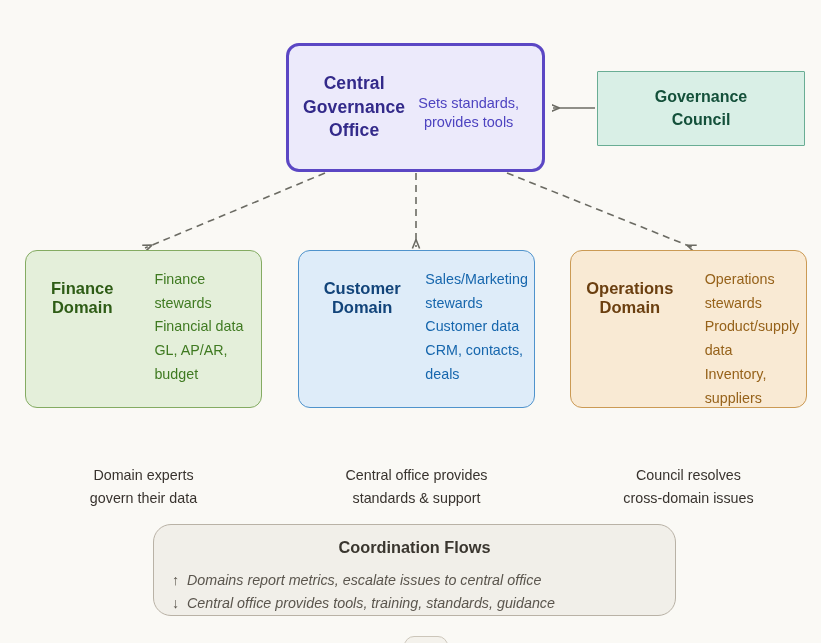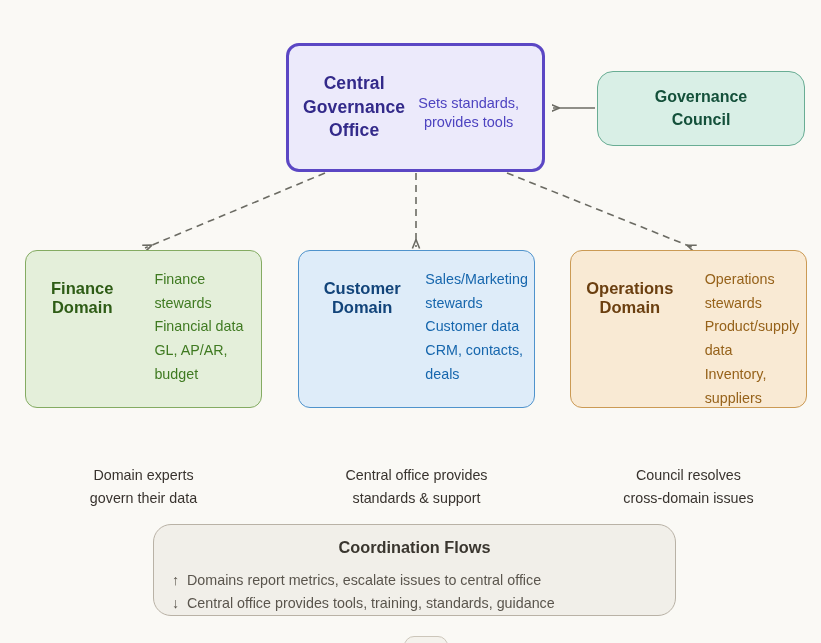--- a/index.html
+++ b/index.html
@@ -60,21 +60,21 @@
     text-align: center;
     line-height: 1.3;
   }
 
   
   #governance-council {
     left: 597px; top: 71px;
     width: 208px; height: 75px;
     background: #d9efe6;
     border: 1.4px solid #69ad94;
-    border-radius: 16px;
+    border-radius: 1px;
   }
   #governance-council .title {
     color: #14503a;
     font-size: 16px;
     font-weight: bold;
     text-align: center;
     line-height: 1.38;
   }
 
   
@@ -160,20 +160,21 @@
   }
   #coordination-flows .flow-lines {
     margin-top: 12px;
   }
   #coordination-flows .flow-lines div {
     color: #5a554d;
     font-size: 14.3px;
     line-height: 1.64;
     text-align: left;
     white-space: nowrap;
+    font-style: italic;
   }
   #coordination-flows .flow-lines .ar {
     display: inline-block;
     width: 15px;
   }
 
   
   #bottom-stub {
     position: absolute;
     left: 404px; top: 636px;

